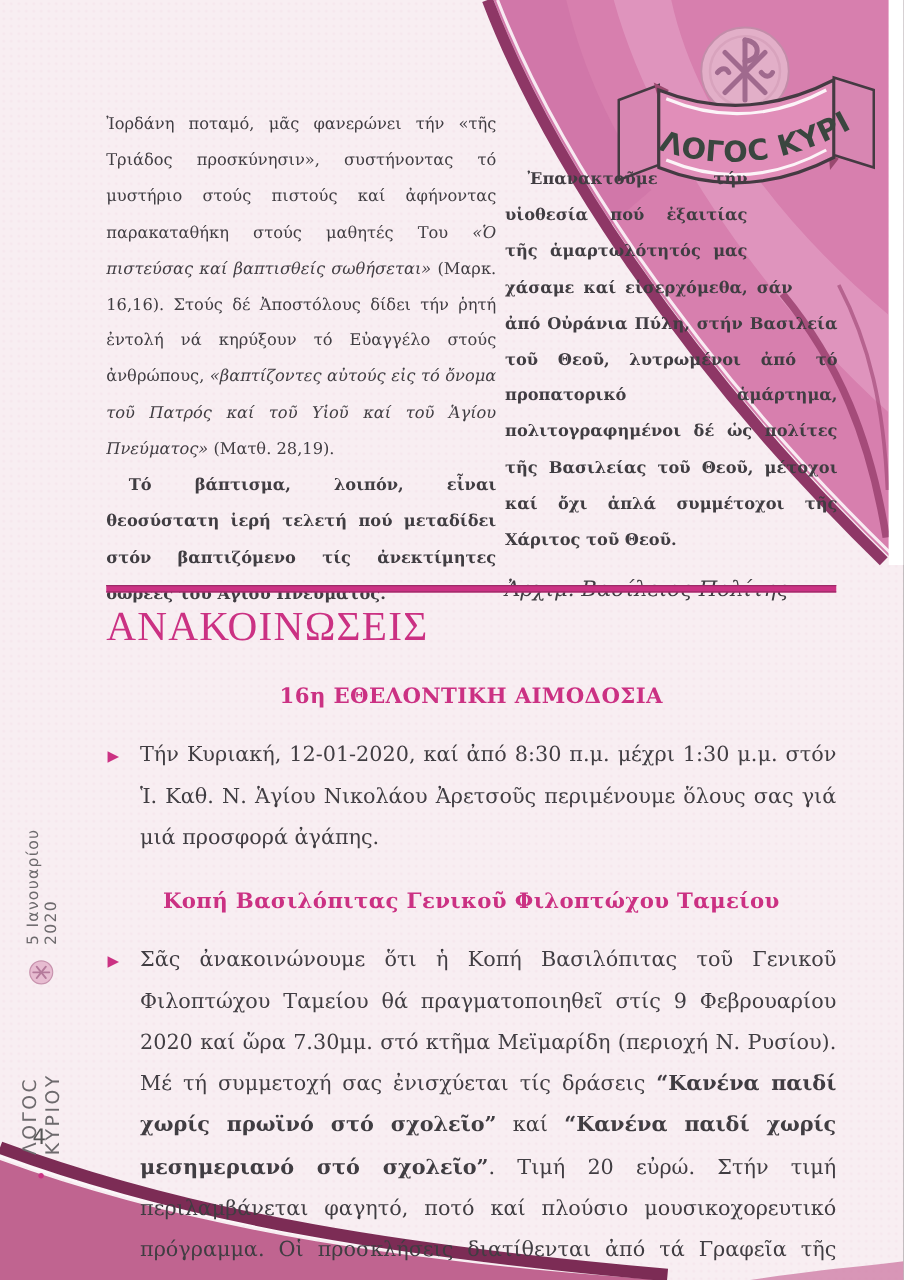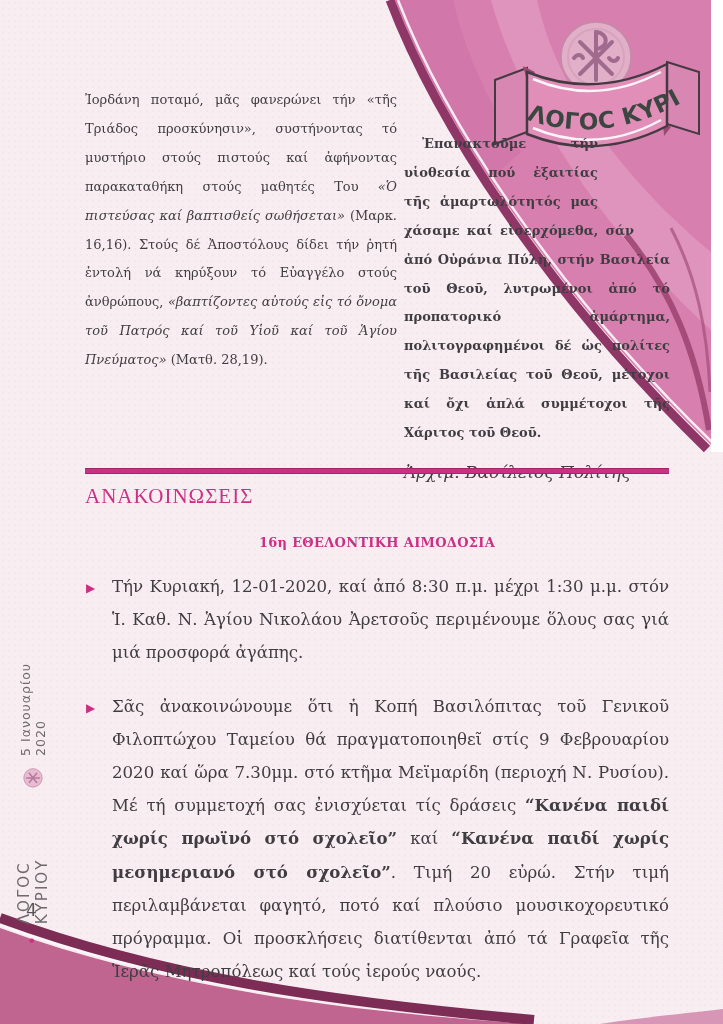--- a/index.html
+++ b/index.html
@@ -65,25 +65,25 @@
 
   
   .announcements{position:absolute;left:85px;top:468px;width:584px;}
   .rule{
     height:4px;background:var(--accent);
     border-top:1.5px solid var(--rule_dark);
     border-bottom:1.5px solid var(--rule_dark);
   }
   .ann-title{
     margin:10px 0 0 0;font-family:"Liberation Serif", serif;font-weight:normal;
-    font-size:21px;color:var(--accent);letter-spacing:1px;
+    font-size:33px;color:var(--accent);letter-spacing:1px;
   }
   .ann-sub{
     margin:0;text-align:center;color:var(--accent);
-    font-size:13px;font-weight:bold;letter-spacing:.3px;
+    font-size:17px;font-weight:bold;letter-spacing:.3px;
   }
   .ann-sub.first{margin-top:26px;}
   .ann-sub.second{margin-top:24px;}
   .ann-item{
     position:relative;margin-top:20px;padding-left:27px;
     font-size:16.6px;line-height:33.2px;text-align:justify;
   }
   .bullet{
     position:absolute;left:1px;top:2px;color:var(--accent);
     font-size:12px;font-family:"DejaVu Sans", sans-serif;
@@ -170,38 +170,40 @@
       <path class="mini-seal-line" d="M6,7 L16,15"></path>
       <path class="mini-seal-line" d="M16,7 L6,15"></path>
     </svg>
     <span class="sb-date">5 Ιανουαρίου 2020</span>
   </div>
   <div class="page-number">4</div>
 
   <div class="article">
     <div class="col-left">
       <p><span>Ἰορδάνη ποταμό, μᾶς φανερώνει τήν «τῆς Τριάδος προσκύνησιν», συστήνοντας τό μυστήριο στούς πιστούς καί ἀφήνοντας παρακαταθήκη στούς μαθητές Του </span><span class="it">«Ὁ πιστεύσας καί βαπτισθείς σωθήσεται»</span><span> (Μαρκ. 16,16). Στούς δέ Ἀποστόλους δίδει τήν ῥητή ἐντολή νά κηρύξουν τό Εὐαγγέλο στούς ἀνθρώπους, </span><span class="it">«βαπτίζοντες αὐτούς εἰς τό ὄνομα τοῦ Πατρός καί τοῦ Υἱοῦ καί τοῦ Ἁγίου Πνεύματος»</span><span> (Ματθ. 28,19).</span></p>
+      <p class="indent"><span>Τό βάπτισμα, λοιπόν, εἶναι θεοσύστατη ἱερή τελετή πού μεταδίδει στόν βαπτιζόμενο τίς ἀνεκτίμητες δωρεές τοῦ Ἁγίου Πνεύματος.</span></p>
     </div>
     <div class="col-right">
       <span class="spacer-a"></span>
       <span class="spacer-b"></span>
       <p class="indent"><span>Ἐπανακτοῦμε τήν υἱοθεσία πού ἐξαιτίας τῆς ἁμαρτωλότητός μας χάσαμε καί εἰσερχόμεθα, σάν ἀπό Οὐράνια Πύλη, στήν Βασιλεία τοῦ Θεοῦ, λυτρωμένοι ἀπό τό προπατορικό ἁμάρτημα, πολιτογραφημένοι δέ ὡς πολίτες τῆς Βασιλείας τοῦ Θεοῦ, μέτοχοι καί ὄχι ἁπλά συμμέτοχοι τῆς Χάριτος τοῦ Θεοῦ.</span></p>
       <div class="signature">Ἀρχιμ. Βασίλειος Πολίτης</div>
     </div>
   </div>
 
   <div class="announcements">
     <div class="rule"></div>
     <h1 class="ann-title">ΑΝΑΚΟΙΝΩΣΕΙΣ</h1>
 
     <h2 class="ann-sub first">16η ΕΘΕΛΟΝΤΙΚΗ ΑΙΜΟΔΟΣΙΑ</h2>
     <div class="ann-item">
       <span class="bullet">▶</span>
       <span><span>Τήν Κυριακή, 12-01-2020, καί ἀπό 8:30 π.μ. μέχρι 1:30 μ.μ. στόν Ἱ. Καθ. Ν. Ἁγίου Νικολάου Ἀρετσοῦς περιμένουμε ὅλους σας γιά μιά προσφορά ἀγάπης.</span></span>
     </div>
 
+    <h2 class="ann-sub second">Κοπή Βασιλόπιτας Γενικοῦ Φιλοπτώχου Ταμείου</h2>
     <div class="ann-item">
       <span class="bullet">▶</span>
       <span><span>Σᾶς ἀνακοινώνουμε ὅτι ἡ Κοπή Βασιλόπιτας τοῦ Γενικοῦ Φιλοπτώχου Ταμείου θά πραγματοποιηθεῖ στίς 9 Φεβρουαρίου 2020 καί ὥρα 7.30μμ. στό κτῆμα Μεϊμαρίδη (περιοχή Ν. Ρυσίου). Μέ τή συμμετοχή σας ἐνισχύεται τίς δράσεις </span><span class="bd">“Κανένα παιδί χωρίς πρωϊνό στό σχολεῖο”</span><span> καί </span><span class="bd">“Κανένα παιδί χωρίς μεσημεριανό στό σχολεῖο”</span><span>. Τιμή 20 εὐρώ. Στήν τιμή περιλαμβάνεται φαγητό, ποτό καί πλούσιο μουσικοχορευτικό πρόγραμμα. Οἱ προσκλήσεις διατίθενται ἀπό τά Γραφεῖα τῆς Ἱερᾶς Μητροπόλεως καί τούς ἱερούς ναούς.</span></span>
     </div>
   </div>
 
 </div>
 
 </body></html>

